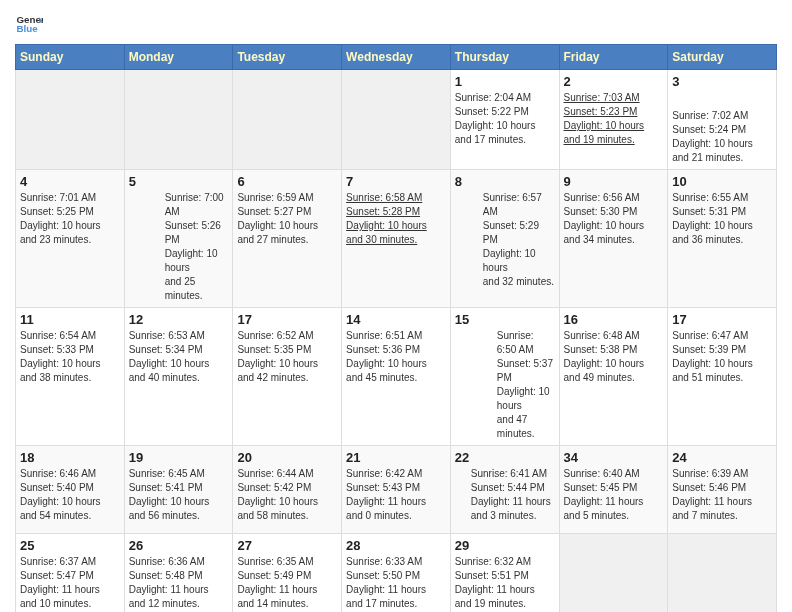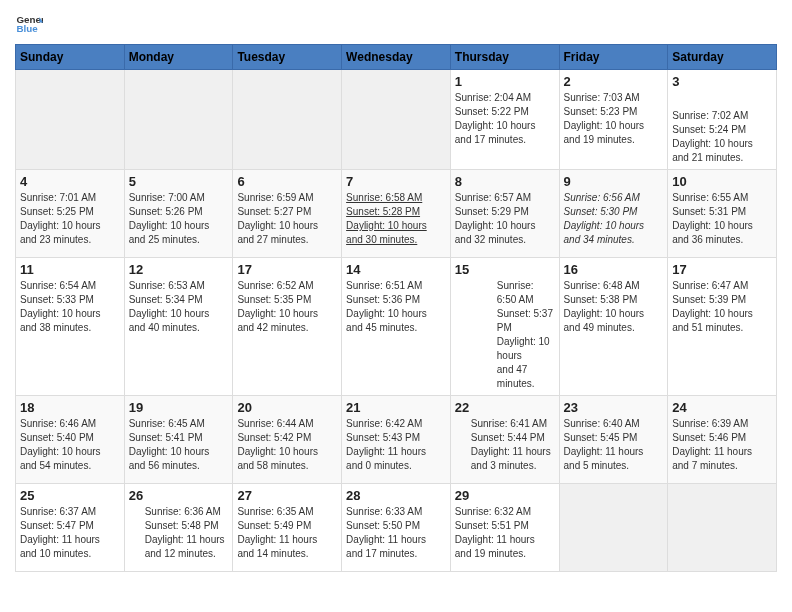--- a/index.html
+++ b/index.html
@@ -44,21 +44,21 @@
     }
     table {
       width: 100%;
       border-collapse: collapse;
       table-layout: fixed;
     }
     thead tr {
       background-color: #4a7fc1;
     }
     thead th {
-      color: #000000;
+      color: #fef9c3;
       font-size: 12px;
       font-weight: bold;
       padding: 5px 4px;
       border: 1px solid #3a6aaa;
       text-align: left;
     }
     tbody tr {
       border-bottom: 1px solid #ccc;
     }
     tbody td {
@@ -131,21 +131,21 @@
           <td class="empty-cell"></td>
           <td>
             <span class="day-num">1</span>
             <div class="day-info" style="white-space: pre-line;">Sunrise: 2:04 AM
 Sunset: 5:22 PM
 Daylight: 10 hours
 and 17 minutes.</div>
           </td>
           <td>
             <span class="day-num">2</span>
-            <div class="day-info" style="white-space: pre-line;">Sunrise: 7:03 AM
+            <div class="day-info" style="white-space: pre-line; text-decoration: underline;">Sunrise: 7:03 AM
 Sunset: 5:23 PM
 Daylight: 10 hours
 and 19 minutes.</div>
           </td>
           <td>
             <span class="day-num">3</span>
             <div class="day-info" style="white-space: pre-line; margin-top: 20px;">Sunrise: 7:02 AM
 Sunset: 5:24 PM
 Daylight: 10 hours
 and 21 minutes.</div>
@@ -154,49 +154,49 @@
         <tr>
           <td>
             <span class="day-num">4</span>
             <div class="day-info" style="white-space: pre-line;">Sunrise: 7:01 AM
 Sunset: 5:25 PM
 Daylight: 10 hours
 and 23 minutes.</div>
           </td>
           <td>
             <span class="day-num">5</span>
-            <div class="day-info" style="white-space: pre-line;">Sunrise: 7:00 AM
+            <div class="day-info" style="white-space: pre-line; margin-left: 36px;">Sunrise: 7:00 AM
 Sunset: 5:26 PM
 Daylight: 10 hours
 and 25 minutes.</div>
           </td>
           <td>
             <span class="day-num">6</span>
             <div class="day-info" style="white-space: pre-line;">Sunrise: 6:59 AM
 Sunset: 5:27 PM
 Daylight: 10 hours
 and 27 minutes.</div>
           </td>
           <td>
             <span class="day-num">7</span>
             <div class="day-info" style="white-space: pre-line; text-decoration: underline;">Sunrise: 6:58 AM
 Sunset: 5:28 PM
 Daylight: 10 hours
 and 30 minutes.</div>
           </td>
           <td>
             <span class="day-num">8</span>
-            <div class="day-info" style="white-space: pre-line;">Sunrise: 6:57 AM
+            <div class="day-info" style="white-space: pre-line; margin-left: 28px;">Sunrise: 6:57 AM
 Sunset: 5:29 PM
 Daylight: 10 hours
 and 32 minutes.</div>
           </td>
           <td>
             <span class="day-num">9</span>
-            <div class="day-info" style="white-space: pre-line; font-style: italic;">Sunrise: 6:56 AM
+            <div class="day-info" style="white-space: pre-line;">Sunrise: 6:56 AM
 Sunset: 5:30 PM
 Daylight: 10 hours
 and 34 minutes.</div>
           </td>
           <td>
             <span class="day-num">10</span>
             <div class="day-info" style="white-space: pre-line;">Sunrise: 6:55 AM
 Sunset: 5:31 PM
 Daylight: 10 hours
 and 36 minutes.</div>
@@ -283,21 +283,21 @@
 and 0 minutes.</div>
           </td>
           <td>
             <span class="day-num">22</span>
             <div class="day-info" style="white-space: pre-line; margin-left: 16px;">Sunrise: 6:41 AM
 Sunset: 5:44 PM
 Daylight: 11 hours
 and 3 minutes.</div>
           </td>
           <td>
-            <span class="day-num">23</span>
+            <span class="day-num">34</span>
             <div class="day-info" style="white-space: pre-line;">Sunrise: 6:40 AM
 Sunset: 5:45 PM
 Daylight: 11 hours
 and 5 minutes.</div>
           </td>
           <td>
             <span class="day-num">24</span>
             <div class="day-info" style="white-space: pre-line;">Sunrise: 6:39 AM
 Sunset: 5:46 PM
 Daylight: 11 hours
@@ -307,21 +307,21 @@
         <tr>
           <td>
             <span class="day-num">25</span>
             <div class="day-info" style="white-space: pre-line;">Sunrise: 6:37 AM
 Sunset: 5:47 PM
 Daylight: 11 hours
 and 10 minutes.</div>
           </td>
           <td>
             <span class="day-num">26</span>
-            <div class="day-info" style="white-space: pre-line; margin-left: 16px;">Sunrise: 6:36 AM
+            <div class="day-info" style="white-space: pre-line;">Sunrise: 6:36 AM
 Sunset: 5:48 PM
 Daylight: 11 hours
 and 12 minutes.</div>
           </td>
           <td>
             <span class="day-num">27</span>
             <div class="day-info" style="white-space: pre-line;">Sunrise: 6:35 AM
 Sunset: 5:49 PM
 Daylight: 11 hours
 and 14 minutes.</div>

